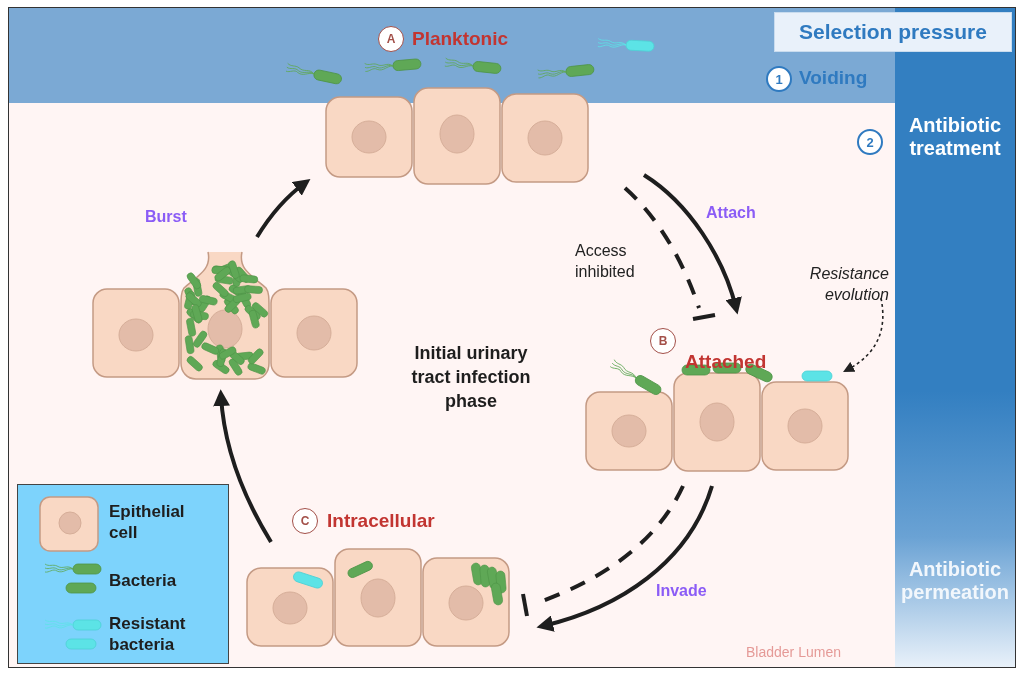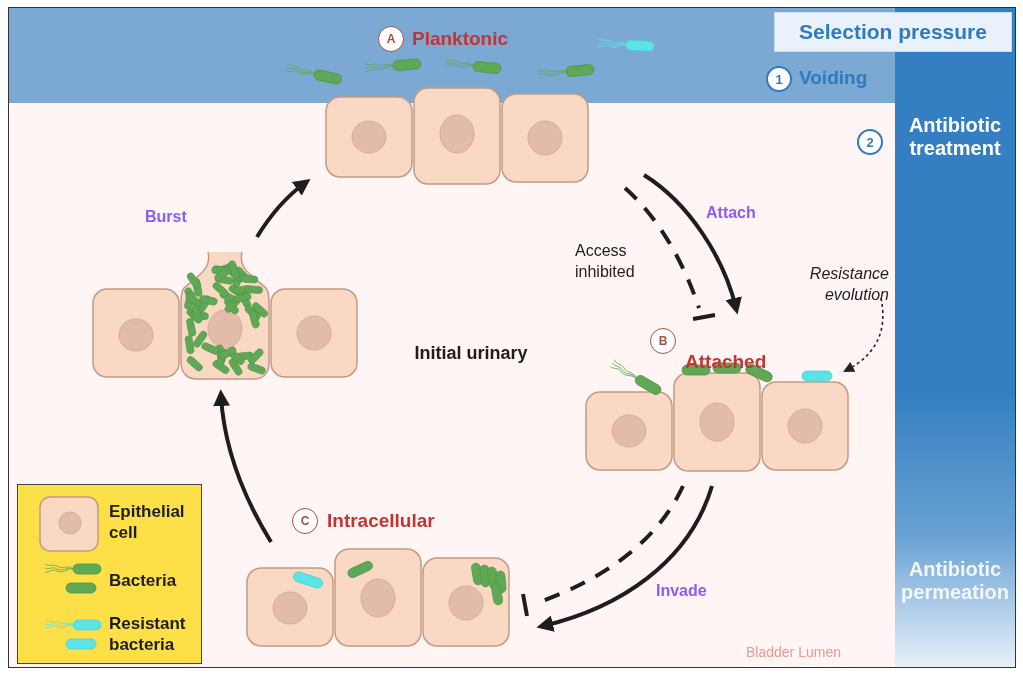--- a/index.html
+++ b/index.html
@@ -11,21 +11,21 @@
   #sel-box { position: absolute; left: 765px; top: 4px; width: 238px; height: 40px; background: #e9f1fa; border: 1px solid #c9dcee; box-sizing: border-box; display:flex; align-items:center; justify-content:center; }
   #sel-box span { color: #2f7ac0; font-weight: bold; font-size: 21px; }
   .txt { position: absolute; white-space: nowrap; }
   .red-label { color: #c23531; font-weight: bold; font-size: 19px; }
   .black-label { color: #8b5cf6; font-weight: bold; font-size: 16px; }
   .plain-label { color: #222; font-size: 16px; line-height: 21px; }
   .white-label { color: #ffffff; font-weight: bold; font-size: 20px; text-align: center; line-height: 23px; }
   .circle-badge { position: absolute; width: 26px; height: 26px; border-radius: 50%; border: 1.5px solid #a35049; background: #fff; box-sizing: border-box; display: flex; align-items: center; justify-content: center; color: #a35049; font-weight: bold; font-size: 12px; }
   .circle-num { position: absolute; width: 26px; height: 26px; border-radius: 50%; border: 2px solid #2f7ac0; background: #fff; box-sizing: border-box; display: flex; align-items: center; justify-content: center; color: #2f7ac0; font-weight: bold; font-size: 13px; }
   svg { position: absolute; left: 0; top: 0; }
-  #legend { position: absolute; left: 8px; top: 476px; width: 185px; height: 180px; background: #fde047; border: 1px solid #444; box-sizing: border-box; }
+  #legend { position: absolute; left: 8px; top: 476px; width: 212px; height: 180px; background: #7dd3fc; border: 1px solid #444; box-sizing: border-box; }
   .legend-text { position: absolute; color: #1e1e1e; font-weight: bold; font-size: 17px; line-height: 21px; }
 </style>
 </head>
 <body>
 
 <div id="frame">
   <div id="lumen-band"></div>
   <div id="side-band"></div>
 
   <svg width="1006" height="660" viewBox="0 0 1006 660">
@@ -235,20 +235,22 @@
     <div>Access</div>
     <div>inhibited</div>
   </div>
   <div class="txt plain-label" style="left:780px; top:255px; font-style:italic; text-align:right; width:100px;">
     <div>Resistance</div>
     <div>evolution</div>
   </div>
 
   <div class="txt" style="left:372px; top:333px; width:180px; text-align:center; color:#1e1e1e; font-weight:bold; font-size:18px; line-height:24px;">
     <div>Initial urinary</div>
+    <div>tract infection</div>
+    <div>phase</div>
   </div>
 
   <div class="txt" style="left:737px; top:636px; color:#e59a97; font-size:14px;">Bladder Lumen</div>
 
   <div id="legend">
     <svg width="187" height="180" viewBox="0 0 187 180">
       <g>
         <rect x="22" y="12" width="58" height="54" rx="10" fill="#f9d8c4" stroke="#c49a84" stroke-width="1.5"></rect>
         <circle cx="52" cy="38" r="11" fill="#e3bca9" stroke="#d6ae99"></circle>
       </g>

